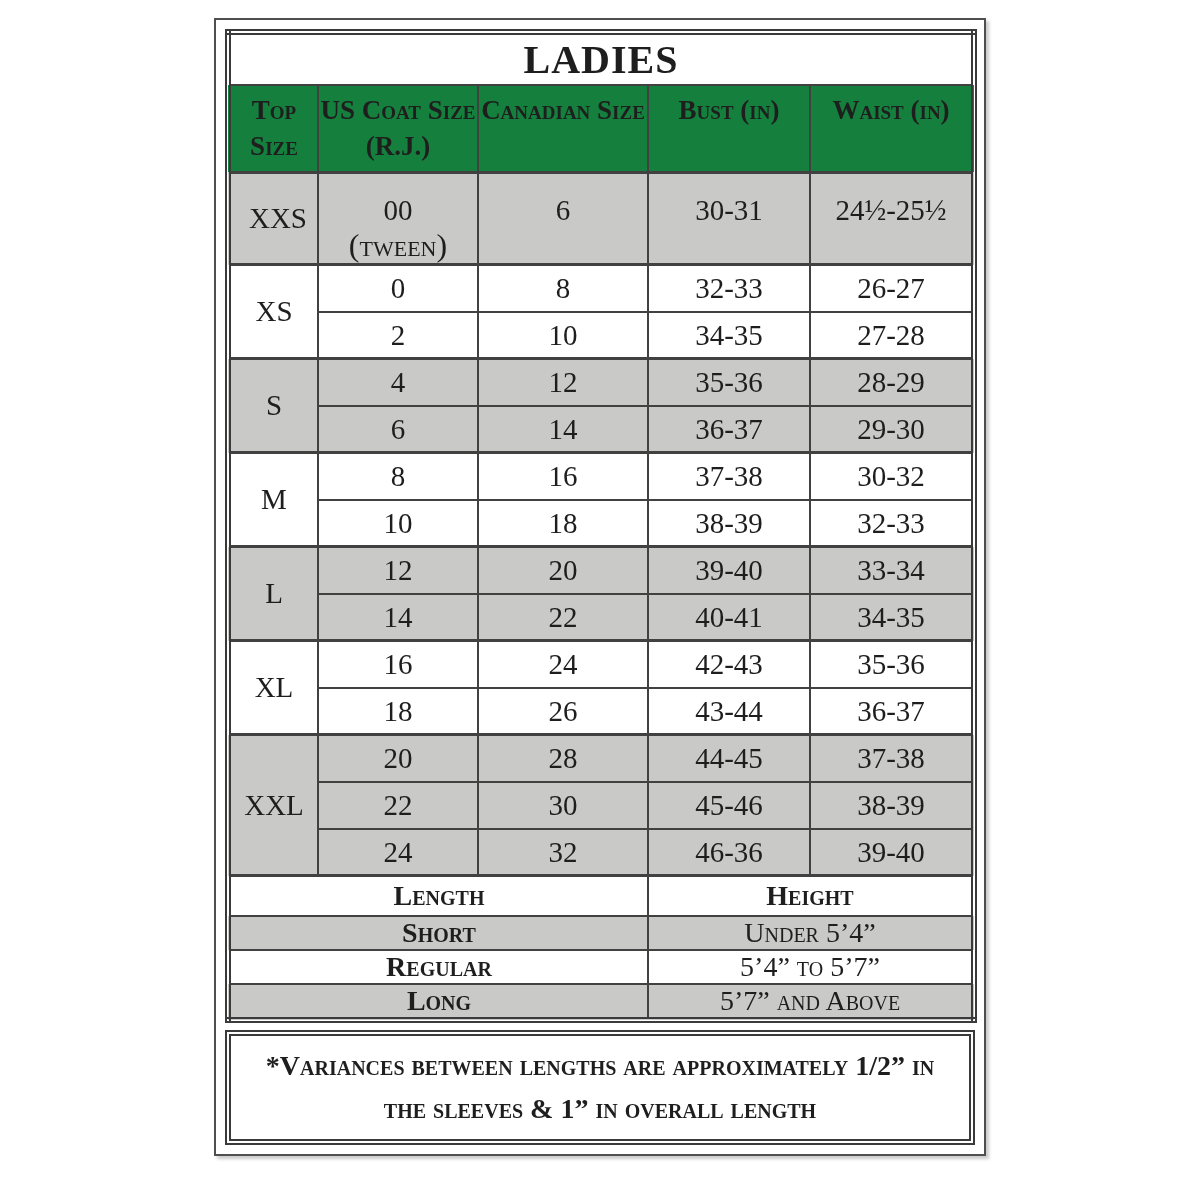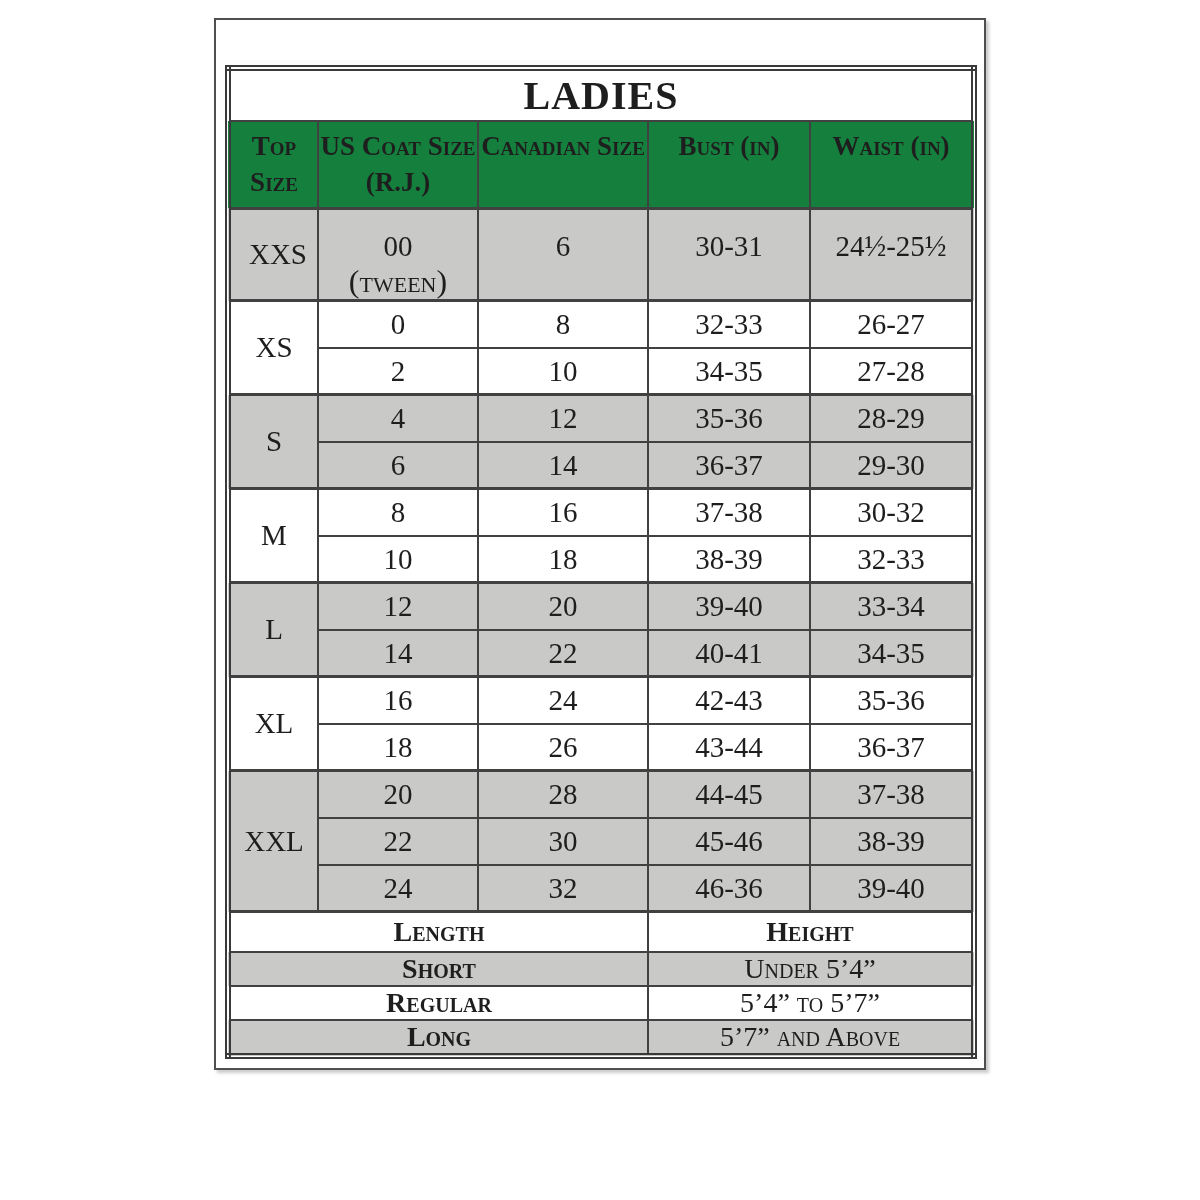--- a/index.html
+++ b/index.html
@@ -18,21 +18,20 @@
     background: #ffffff;
     border: 2px solid #4f4f4f;
     padding: 9px;
     box-shadow: 3px 3px 3px rgba(140,140,140,0.45);
   }
   table.size-table {
     width: 100%;
     table-layout: fixed;
     border-collapse: collapse;
     border: 6px double #3a3a3a;
-    margin-top: 36px;
   }
   table.size-table th, table.size-table td {
     border: 2px solid #414141;
     text-align: center;
     vertical-align: middle;
   }
   tr.title-row th {
     font-size: 40px;
     font-weight: bold;
     letter-spacing: 1px;
@@ -214,13 +213,16 @@
           <td class="lh-label" colspan="3">Regular</td>
           <td class="lh-value" colspan="2">5’4” to 5’7”</td>
         </tr>
         <tr class="lh-row shaded">
           <td class="lh-label" colspan="3">Long</td>
           <td class="lh-value" colspan="2">5’7” and Above</td>
         </tr>
       </tbody>
   </table>
 
+  <div class="footnote-box">
+    <span>*Variances between lengths are approximately 1/2” in the sleeves &amp; 1” in overall length</span>
+  </div>
 </div>
 
 </body></html>

